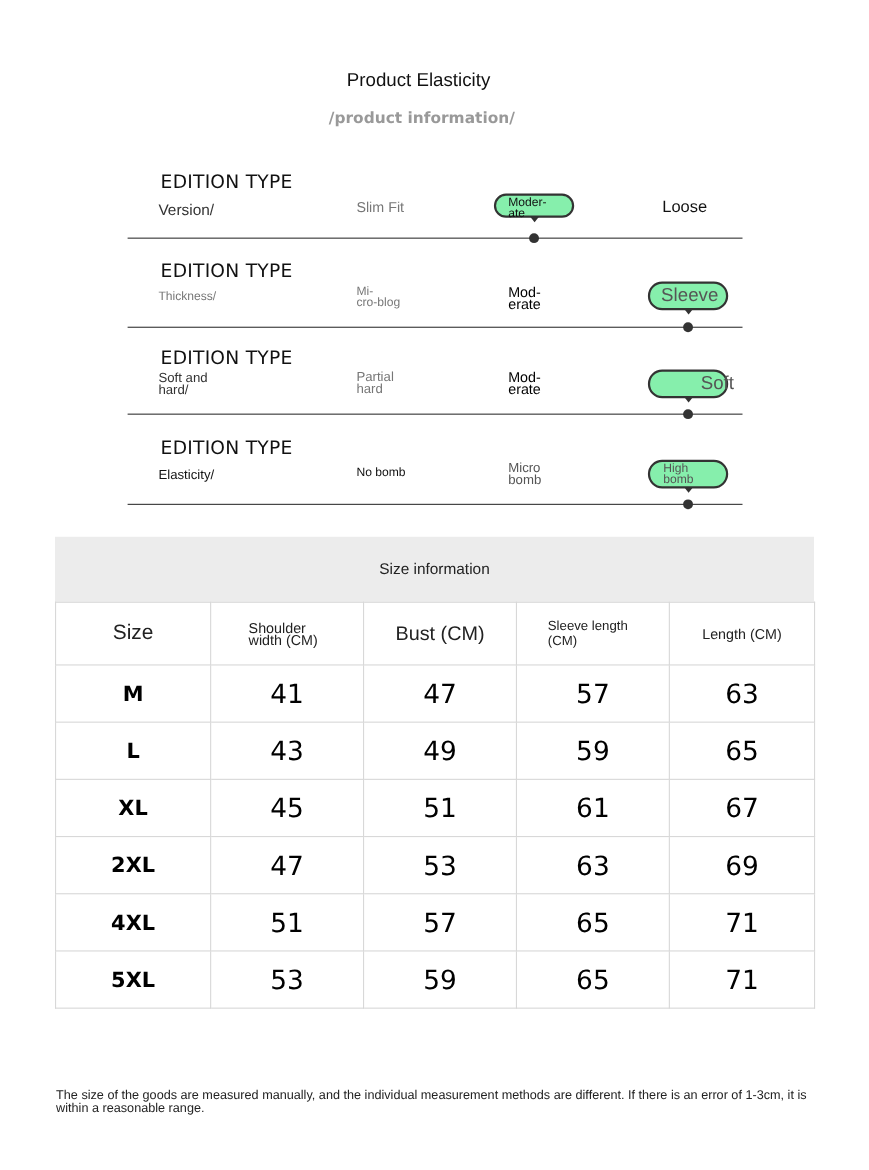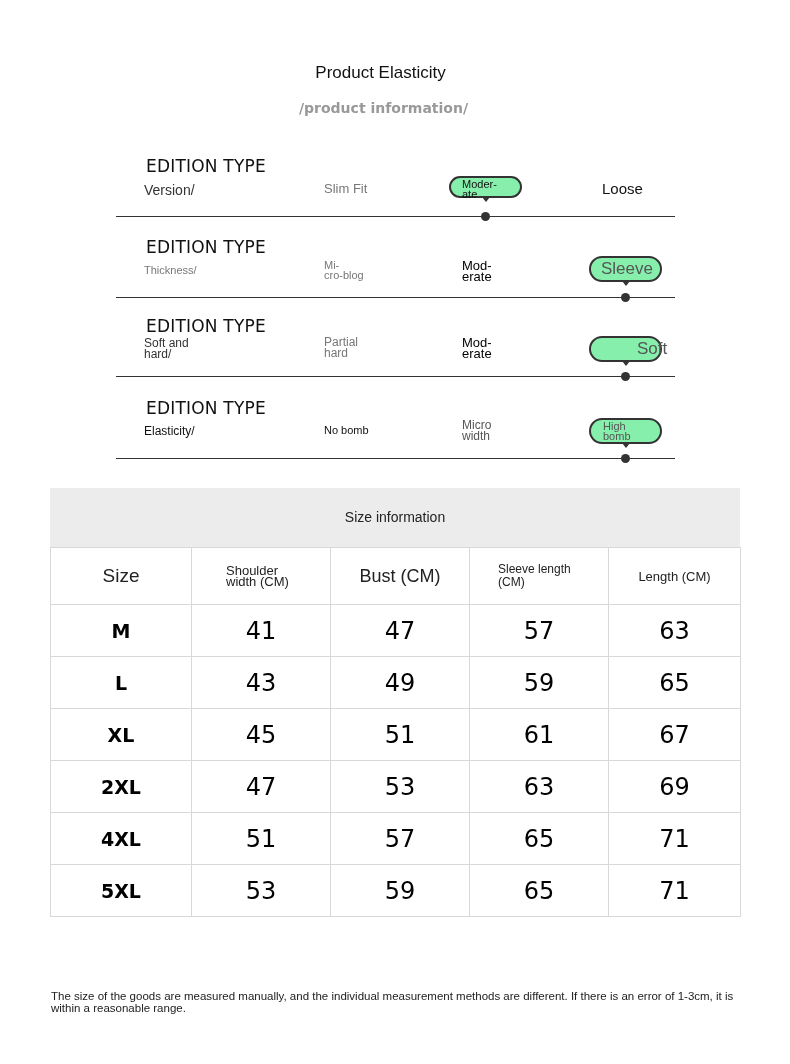--- a/index.html
+++ b/index.html
@@ -88,21 +88,21 @@
   </div>
   <div class="line"></div>
   <div class="dot" style="left:509px;"></div>
 </div>
 
 <div class="edition" style="top:378px;">
   <div class="head" style="top:20px;">EDITION TYPE</div>
   <div class="label" style="top: 48px; font-size: 12px; color: rgb(17, 17, 17); white-space: pre-line;">Elasticity/</div>
   <div class="opt dark" style="left: 208px; top: 47px; font-size: 11px; white-space: pre-line;">No bomb</div>
   <div class="opt" style="left:346px;top:42px;white-space:pre-line;font-size:12px;line-height:11px;color:#555;">Micro
-width</div>
+bomb</div>
   <div class="badge" style="left:473px;top:40px;width:73px;height:26px;border-radius:13px;">
     <span class="txt grey" style="left: 12px; top: 1px; white-space: pre-line;">High
 bomb</span>
     <span class="tail"></span>
   </div>
   <div class="line"></div>
   <div class="dot" style="left:509px;"></div>
 </div>
 
 <div class="size-table-wrap">

